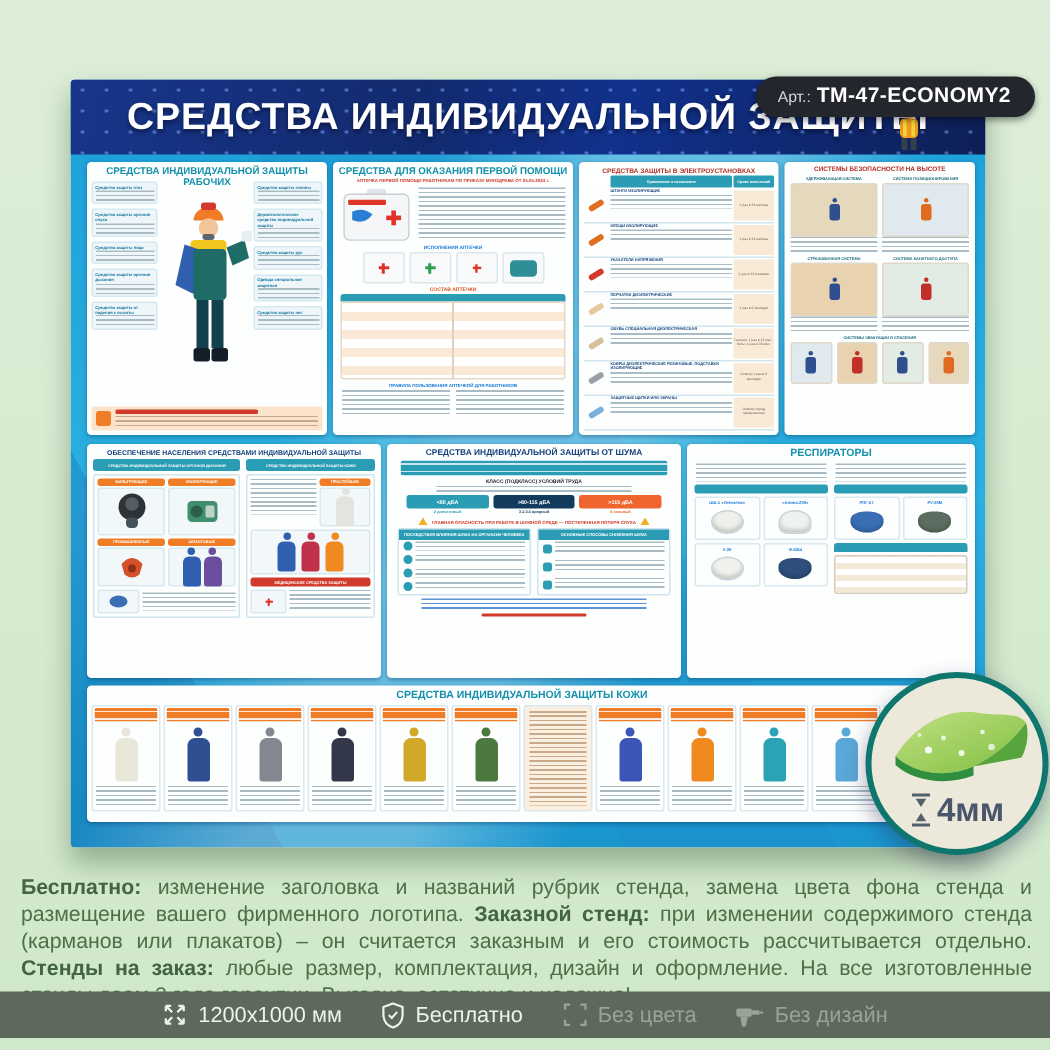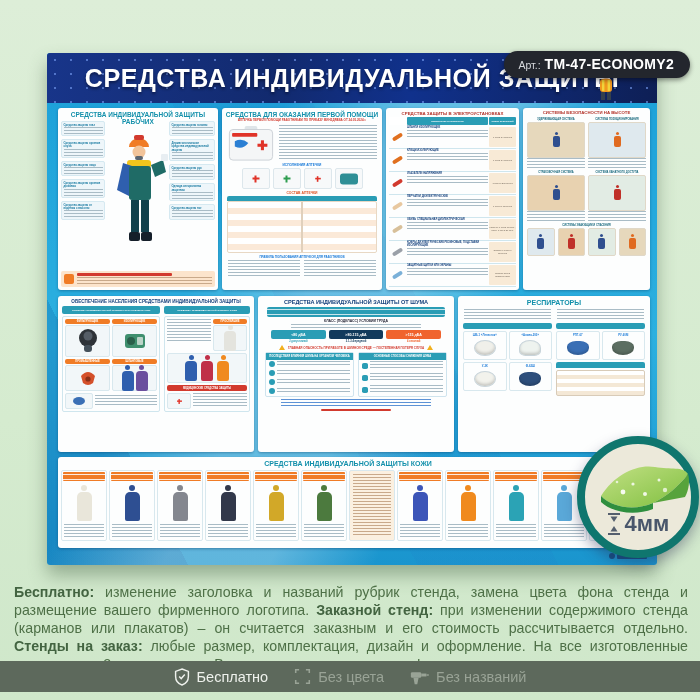--- a/index.html
+++ b/index.html
@@ -165,22 +165,22 @@
   .scard-h{height:9px;background:#f07c26;margin:1px;border-radius:1px;
     background-image:repeating-linear-gradient(180deg,rgba(0,0,0,0) 0 2px,rgba(255,255,255,.85) 2px 3px,rgba(0,0,0,0) 3px 5px);}
   .scard-img{height:42px;display:flex;align-items:center;justify-content:center;}
   .scard .greek{height:14px;margin:0 2px 2px;}
   .stext{background:#fbf0e0;}
   .stext .greekO{flex:1;margin:3px;}
   .watermark{position:absolute;right:10px;bottom:6px;display:flex;gap:2px;align-items:center;opacity:.75;}
   .watermark i{width:6px;height:6px;background:#123a6e;border-radius:50%;}
   .watermark b{width:30px;height:5px;background:#123a6e;border-radius:1px;}
   
-  .thick-badge{position:absolute;left:577px;top:436px;width:122px;height:122px;border-radius:50%;
-    background:#ece9da;border:8px solid #0f766e;box-sizing:border-box;z-index:8;
+  .thick-badge{position:absolute;left:577px;top:448px;width:122px;height:122px;border-radius:50%;
+    background:#ece9da;border:4px solid #0f766e;box-sizing:border-box;z-index:8;
     box-shadow:0 6px 14px rgba(40,40,80,.4);}
   .thick-label{position:absolute;left:0;right:0;bottom:13px;display:flex;align-items:center;justify-content:center;gap:4px;
     font-size:22px;font-weight:bold;color:#49566b;}
   .sheet{position:absolute;left:8px;top:8px;}
   
   .desc{position:absolute;left:14px;right:12px;top:583px;margin:0;font-size:14.2px;line-height:18px;
     color:#4e7047;text-align:justify;}
   .desc .b{font-weight:bold;color:#436441;}
   
   .footer{position:absolute;left:0;right:0;top:661px;height:31px;background:#5d695c;
@@ -776,20 +776,30 @@
       </svg>
       <span>4мм</span>
     </div>
   </div>
 
   <p class="desc" id="description"><span class="b">Бесплатно:</span><span> изменение заголовка и названий рубрик стенда, замена цвета фона стенда и размещение вашего фирменного логотипа. </span><span class="b">Заказной стенд:</span><span> при изменении содержимого стенда (карманов или плакатов) – он считается заказным и его стоимость рассчитывается отдельно. </span><span class="b">Стенды на заказ:</span><span> любые размер, комплектация, дизайн и оформление. На все изготовленные стенды даем 2 года гарантии. Выгодно, эстетично и надежно!</span></p>
 
   <div class="footer" id="footer">
       <div class="fitem">
         <span>
+          <svg width="17" height="17" viewBox="0 0 20 20">
+            <g stroke="currentColor" stroke-width="1.8" fill="none">
+              <path d="M8 8L3 3m0 0v4.2M3 3h4.2M12 8l5-5m0 0v4.2M17 3h-4.2M8 12l-5 5m0 0v-4.2M3 17h4.2M12 12l5 5m0 0v-4.2M17 17h-4.2"></path>
+            </g>
+          </svg>
+        </span>
+        <span>1200x1000 мм</span>
+      </div>
+      <div class="fitem">
+        <span>
           <svg width="16" height="18" viewBox="0 0 20 22">
             <path d="M10 1l8 3v6c0 6-3.5 9.5-8 11-4.5-1.5-8-5-8-11V4z" fill="none" stroke="currentColor" stroke-width="1.8"></path>
             <path d="M6.5 10.5l2.5 2.5 4.5-5" fill="none" stroke="currentColor" stroke-width="1.8"></path>
           </svg>
         </span>
         <span>Бесплатно</span>
       </div>
       <div class="fitem muted">
         <span>
           <svg width="17" height="17" viewBox="0 0 20 20" fill="none" stroke="currentColor" stroke-width="1.8">
@@ -800,16 +810,16 @@
       </div>
       <div class="fitem muted">
         <span>
           <svg width="19" height="16" viewBox="0 0 22 18" fill="currentColor">
             <rect x="1" y="3.5" width="12" height="6.5" rx="1.5"></rect>
             <rect x="13" y="5" width="6" height="3.4"></rect>
             <rect x="19.2" y="5.9" width="2.6" height="1.6"></rect>
             <path d="M4 10h6l-1.6 7.5h-3z"></path>
           </svg>
         </span>
-        <span>Без названий</span>
+        <span>Без дизайн</span>
       </div>
     </div>
 </div>
 
 </body></html>

